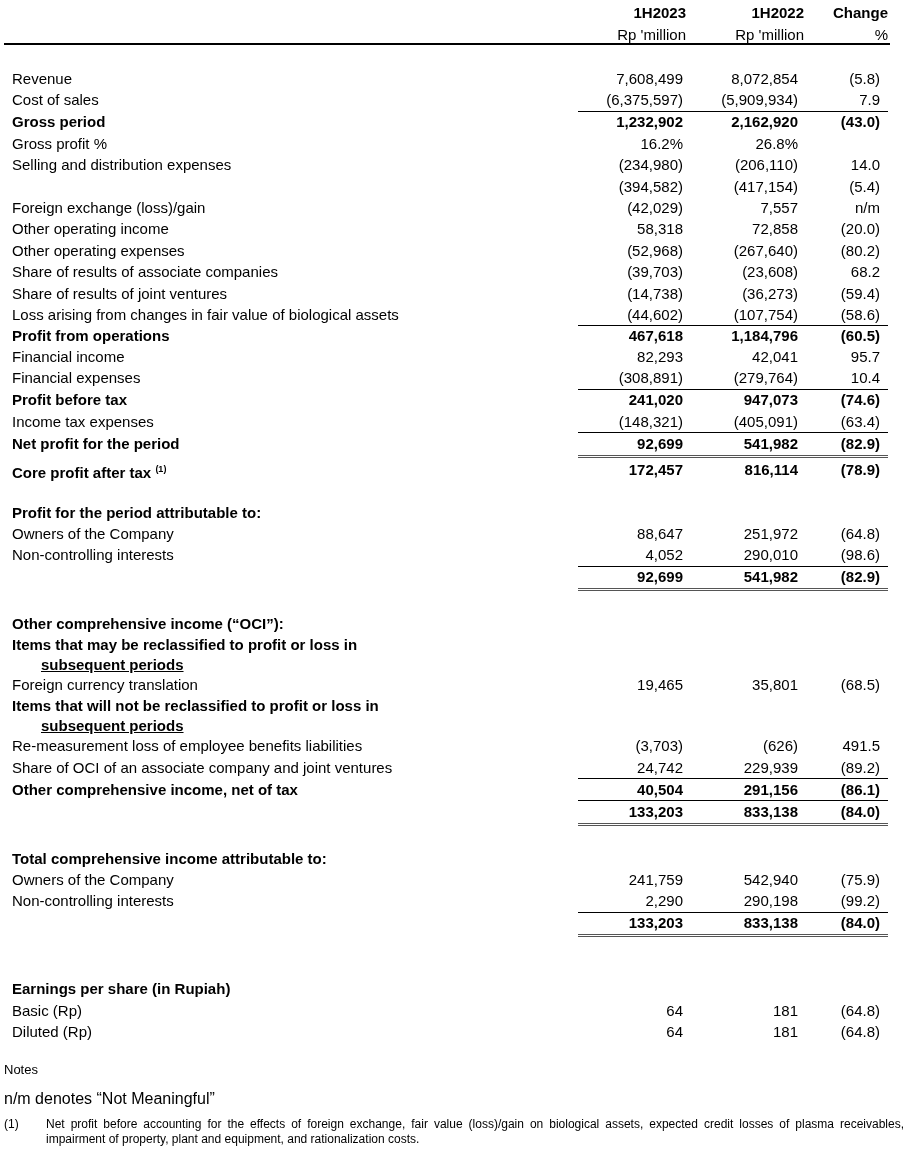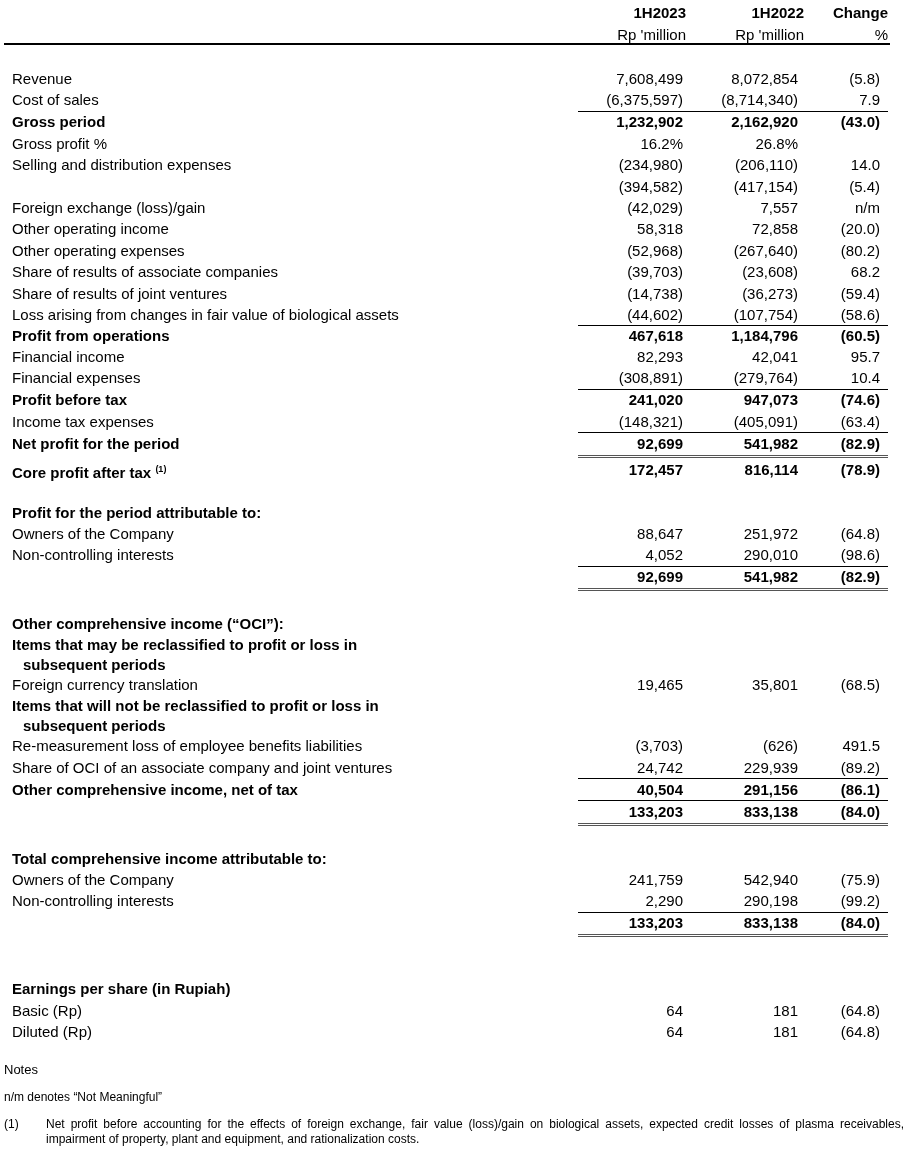--- a/index.html
+++ b/index.html
@@ -14,28 +14,28 @@
   .hdr .c3 { left: 808px; width: 80px; }
   .hdr .b { font-weight: bold; }
   .hdr-rule { position: absolute; top: 43px; left: 4px; width: 886px; height: 2px; background: #000; }
 
   .row { position: absolute; left: 0; width: 906px; height: 21px; line-height: 21px; }
   .row .lbl { position: absolute; left: 12px; white-space: nowrap; }
   .row .v1 { position: absolute; right: 223px; text-align: right; white-space: nowrap; }
   .row .v2 { position: absolute; right: 108px; text-align: right; white-space: nowrap; }
   .row .v3 { position: absolute; right: 26px; text-align: right; white-space: nowrap; }
   .row.bold { font-weight: bold; }
-  .row .lbl.indent { left: 23px; }
+  .row .lbl.indent { left: 41px; text-decoration: underline; }
   .row sup { font-size: 9px; vertical-align: 6px; font-weight: bold; }
 
   .rule { position: absolute; left: 578px; width: 310px; height: 1px; background: #000; }
   .dbl { position: absolute; left: 578px; width: 310px; height: 1px; border-top: 1px solid #555; border-bottom: 1px solid #555; height: 1px; }
 
   .notes-title { position: absolute; left: 4px; top: 1062px; font-size: 13px; }
-  .note-nm { position: absolute; left: 4px; top: 1090px; font-size: 12px; }
+  .note-nm { position: absolute; left: 4px; top: 1090px; font-size: 16px; }
   .note-num { position: absolute; left: 4px; top: 1117px; font-size: 12px; }
   .note-text { position: absolute; left: 46px; top: 1117px; width: 858px; font-size: 12px; line-height: 15px; text-align: justify; }
 </style>
 </head>
 <body>
 
 <div class="hdr">
   <div class="col c1">
     <div class="b">1H2023</div>
     <div>Rp 'million</div>
@@ -53,21 +53,21 @@
 
 <div class="row" style="top:68px">
   <span class="lbl">Revenue</span>
   <span class="v1">7,608,499</span>
   <span class="v2">8,072,854</span>
   <span class="v3">(5.8)</span>
 </div>
 <div class="row" style="top:89px">
   <span class="lbl">Cost of sales</span>
   <span class="v1">(6,375,597)</span>
-  <span class="v2">(8,714,340)</span>
+  <span class="v2">(5,909,934)</span>
   <span class="v3">7.9</span>
 </div>
 <div class="rule" style="top:111px"></div>
 <div class="row bold" style="top:111px">
   <span class="lbl">Gross period</span>
   <span class="v1">1,232,902</span>
   <span class="v2">2,162,920</span>
   <span class="v3">(43.0)</span>
 </div>
 <div class="row" style="top:133px">

